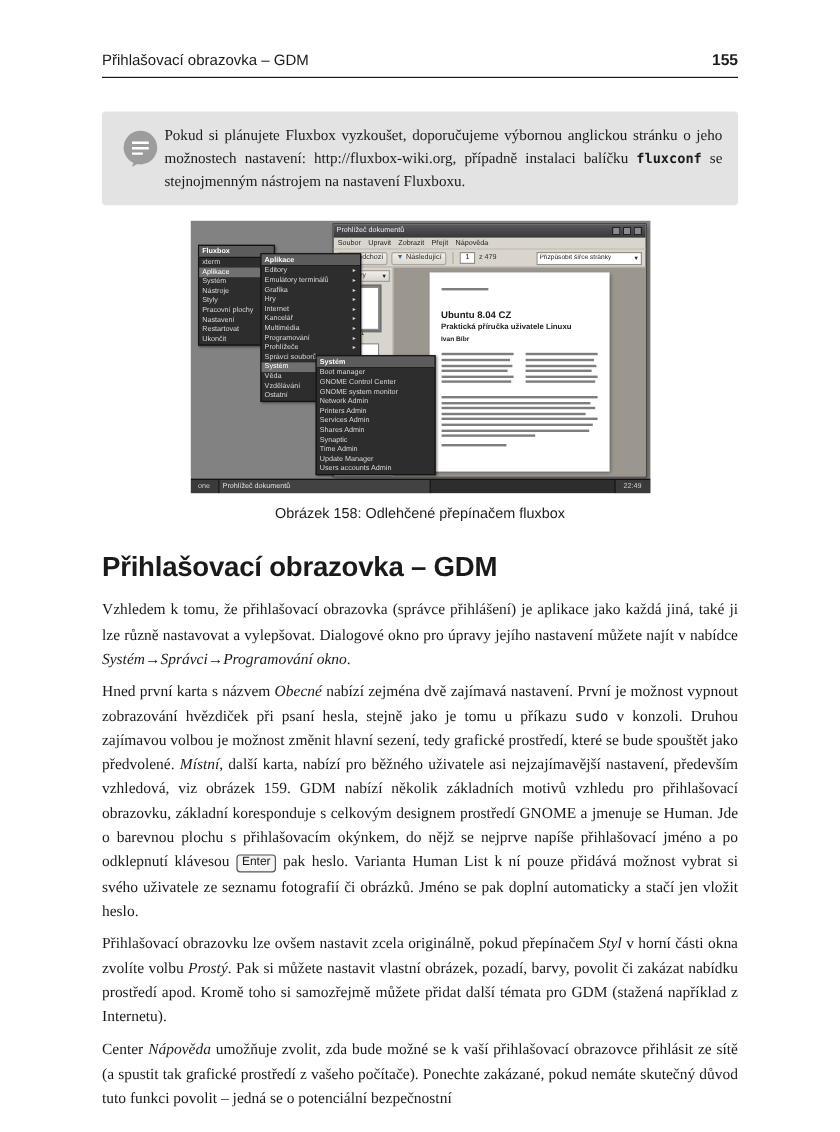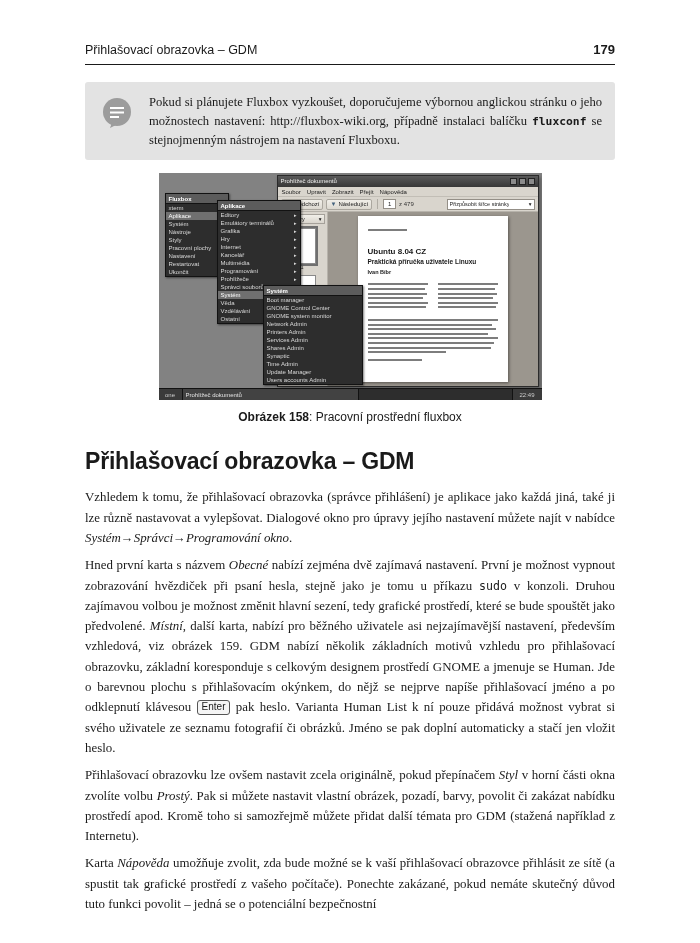--- a/index.html
+++ b/index.html
@@ -14,29 +14,29 @@
   
   .running-head {
     display:flex; justify-content:space-between; align-items:baseline;
     font-family:"Liberation Sans", sans-serif; font-size:12.5px;
     border-bottom:1.2px solid #1a1a1a; padding-bottom:7px;
   }
   .rh-page { font-weight:bold; font-size:13px; }
 
   
   .info-box {
-    margin-top:17px; background:var(--info-box-background,#e3e3e3);
-    border-radius:3px; padding:11px 13px; display:flex; gap:13px; align-items:flex-start;
+    margin-top:28px; background:var(--info-box-background,#e3e3e3);
+    border-radius:3px; padding:11px 13px; display:flex; gap:1px; align-items:flex-start;
   }
   .info-icon { flex:0 0 38px; height:38px; margin-top:2px; }
   .info-text {
     font-size:12.6px; line-height:18.8px; text-align:justify; hyphens:auto;
   }
   .seg-i  { font-style:italic; }
-  .seg-b  { font-weight:bold;text-align:center; }
+  .seg-b  { font-weight:normal;text-align:center; }
   .seg-tt { font-family:"DejaVu Sans Mono", monospace; font-size:.9em; }
   .seg-ttb{ font-family:"DejaVu Sans Mono", monospace; font-size:.9em; font-weight:bold; }
   .seg-key{
     font-family:"Liberation Sans", sans-serif; font-size:10px; line-height:12px;
     display:inline-block; border:1px solid #555; border-radius:3px; padding:0 4px 1px;
     background:#f5f5f5; vertical-align:1px;
   }
 
   
   .figure { margin-top:13px; text-align:center; }
@@ -143,21 +143,21 @@
   }
   .body-para + .body-para { margin-top:7px; }
 </style>
 </head>
 <body>
 
 <div class="page">
 
   <header class="running-head">
     <span class="rh-title">Přihlašovací obrazovka – GDM</span>
-    <span class="rh-page">179</span>
+    <span class="rh-page">155</span>
   </header>
 
   <aside class="info-box">
     <span class="info-icon">
       <svg width="38" height="38" viewBox="0 0 38 38" aria-hidden="true">
         <circle cx="19" cy="17" r="14" fill="#9c9c9c"></circle>
         <path d="M12 33 L15 25 L22 28 Z" fill="#9c9c9c"></path>
         <line x1="12" y1="13" x2="26" y2="13" stroke="#ffffff" stroke-width="2"></line>
         <line x1="12" y1="17.5" x2="26" y2="17.5" stroke="#ffffff" stroke-width="2"></line>
         <line x1="12" y1="22" x2="21" y2="22" stroke="#ffffff" stroke-width="2"></line>
@@ -393,23 +393,23 @@
       </div>
 
       <div class="fb-taskbar">
         <span class="tk-ws">one</span>
         <span class="tk-win">Prohlížeč dokumentů</span>
         <span class="tk-fill"></span>
         <span class="tk-clock">22:49</span>
       </div>
 
     </div>
-    <figcaption class="caption"><span class="seg-b">Obrázek 158</span><span>: Pracovní prostřední fluxbox</span></figcaption>
+    <figcaption class="caption"><span class="seg-b">Obrázek 158</span><span>: Odlehčené přepínačem fluxbox</span></figcaption>
   </figure>
 
   <h1 class="section-heading">Přihlašovací obrazovka – GDM</h1>
 
   <p class="body-para"><span>Vzhledem k tomu, že přihlašovací obrazovka (správce přihlášení) je aplikace jako každá jiná, také ji lze různě nastavovat a vylepšovat. Dialogové okno pro úpravy jejího nastavení můžete najít v nabídce </span><span class="seg-i">Systém</span><span>→</span><span class="seg-i">Správci</span><span>→</span><span class="seg-i">Programování okno</span><span>.</span></p>
   <p class="body-para"><span>Hned první karta s názvem </span><span class="seg-i">Obecné</span><span> nabízí zejména dvě zajímavá nastavení. První je možnost vypnout zobrazování hvězdiček při psaní hesla, stejně jako je tomu u příkazu </span><span class="seg-tt">sudo</span><span> v konzoli. Druhou zajímavou volbou je možnost změnit hlavní sezení, tedy grafické prostředí, které se bude spouštět jako předvolené. </span><span class="seg-i">Místní</span><span>, další karta, nabízí pro běžného uživatele asi nejzajímavější nastavení, především vzhledová, viz obrázek 159. GDM nabízí několik základních motivů vzhledu pro přihlašovací obrazovku, základní koresponduje s celkovým designem prostředí GNOME a jmenuje se Human. Jde o barevnou plochu s přihlašovacím okýnkem, do nějž se nejprve napíše přihlašovací jméno a po odklepnutí klávesou </span><span class="seg-key">Enter</span><span> pak heslo. Varianta Human List k ní pouze přidává možnost vybrat si svého uživatele ze seznamu fotografií či obrázků. Jméno se pak doplní automaticky a stačí jen vložit heslo.</span></p>
   <p class="body-para"><span>Přihlašovací obrazovku lze ovšem nastavit zcela originálně, pokud přepínačem </span><span class="seg-i">Styl</span><span> v horní části okna zvolíte volbu </span><span class="seg-i">Prostý</span><span>. Pak si můžete nastavit vlastní obrázek, pozadí, barvy, povolit či zakázat nabídku prostředí apod. Kromě toho si samozřejmě můžete přidat další témata pro GDM (stažená například z Internetu).</span></p>
-  <p class="body-para"><span>Karta </span><span class="seg-i">Nápověda</span><span> umožňuje zvolit, zda bude možné se k vaší přihlašovací obrazovce přihlásit ze sítě (a spustit tak grafické prostředí z vašeho počítače). Ponechte zakázané, pokud nemáte skutečný důvod tuto funkci povolit – jedná se o potenciální bezpečnostní</span></p>
+  <p class="body-para"><span>Center </span><span class="seg-i">Nápověda</span><span> umožňuje zvolit, zda bude možné se k vaší přihlašovací obrazovce přihlásit ze sítě (a spustit tak grafické prostředí z vašeho počítače). Ponechte zakázané, pokud nemáte skutečný důvod tuto funkci povolit – jedná se o potenciální bezpečnostní</span></p>
 
 </div>
 
 </body></html>

